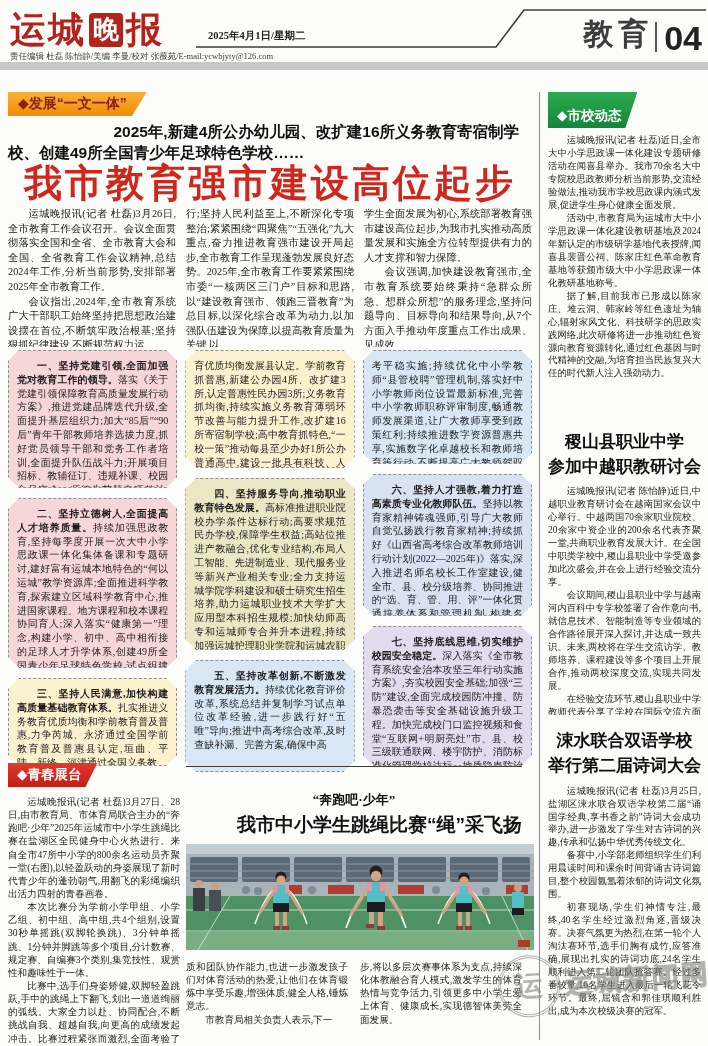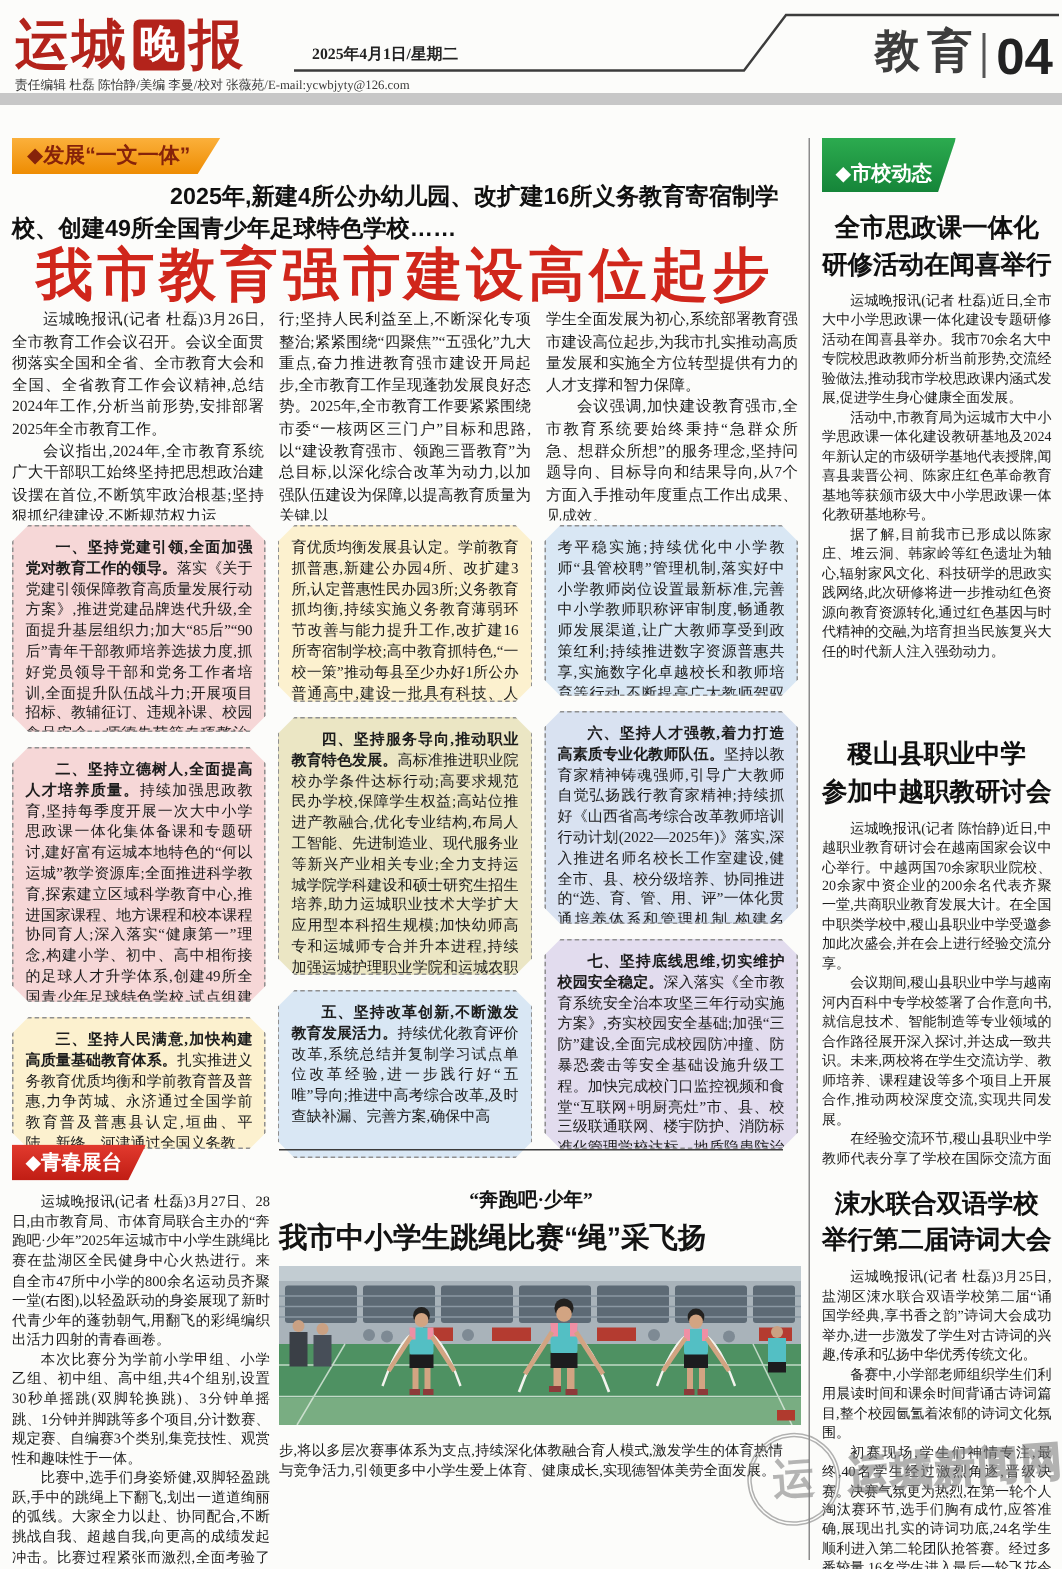--- a/index.html
+++ b/index.html
@@ -65,21 +65,21 @@
   .bg-blue2 { background:#d9e2f1; }
   .bg-lav   { background:#e2dcee; }
 
   
   .youth-col { position:absolute; left:8px; top:763px; width:172px; }
   .youth-col .paras { font-size:9.6px; line-height:1.37; text-align:justify; }
   .youth-col .paras p { text-indent:2em; }
   .photo-area { position:absolute; left:186px; top:766px; width:336px; }
   .photo-rule { border-top:1.5px solid #3a3a3a; width:100%; }
   .photo-kicker { text-align:center; font-size:13px; font-weight:bold; margin-top:24px; color:#111; }
-  .photo-title { text-align:left; font-size:19px; font-weight:800; color:#131313; margin-top:3px;
+  .photo-title { text-align:right; font-size:19px; font-weight:800; color:#131313; margin-top:3px;
     font-family:"Liberation Sans","DejaVu Sans",sans-serif; }
   .photo-box { margin-top:6px; width:348px; height:106px; }
   .photo-caption { margin-top:6px; display:flex; gap:12px; }
   .cap-col { flex:1; font-size:9.6px; line-height:1.37; text-align:justify; }
   .cap-col p { text-indent:2em; }
 
   
   .v-divider { position:absolute; left:539px; top:92px; height:948px; width:1px; background:#8c8c8c; }
   .sidebar { position:absolute; left:548px; top:92px; width:153px; }
   .sb-title { text-align:center; font-size:17px; line-height:1.45; font-weight:800; color:#101010; }
@@ -284,34 +284,34 @@
       </g>
 
       <circle cx="332" cy="44" r="4" fill="#caa183"></circle>
         <rect x="326" y="48" width="12" height="18" fill="#53bfc4"></rect>
       <rect x="326" y="64" width="12" height="7" fill="#1c1c1e"></rect>
       <rect x="332" y="96" width="12" height="7" fill="#b03a2e"></rect>
     </svg>
 
     <div class="photo-caption">
       <div class="cap-col cont">
+          <p>质和团队协作能力,也进一步激发孩子们对体育活动的热爱,让他们在体育锻炼中享受乐趣,增强体质,健全人格,锤炼意志。</p>
+          <p>市教育局相关负责人表示,下一</p>
+        </div>
+      <div class="cap-col cont">
           <p>步,将以多层次赛事体系为支点,持续深化体教融合育人模式,激发学生的体育热情与竞争活力,引领更多中小学生爱上体育、健康成长,实现德智体美劳全面发展。</p>
         </div>
     </div>
   </div>
 
   <div class="v-divider"></div>
 
   <div class="sidebar">
     <div class="badge badge-green">◆市校动态</div>
 
-    <div class="sb-title mt12">
-      <div>全市思政课一体化</div>
-      <div>研修活动在闻喜举行</div>
-    </div>
     <div class="sb-body mt6 h282">
         <p>运城晚报讯(记者 杜磊)近日,全市大中小学思政课一体化建设专题研修活动在闻喜县举办。我市70余名大中专院校思政教师分析当前形势,交流经验做法,推动我市学校思政课内涵式发展,促进学生身心健康全面发展。</p>
         <p>活动中,市教育局为运城市大中小学思政课一体化建设教研基地及2024年新认定的市级研学基地代表授牌,闻喜县裴晋公祠、陈家庄红色革命教育基地等获颁市级大中小学思政课一体化教研基地称号。</p>
         <p>据了解,目前我市已形成以陈家庄、堆云洞、韩家岭等红色遗址为轴心,辐射家风文化、科技研学的思政实践网络,此次研修将进一步推动红色资源向教育资源转化,通过红色基因与时代精神的交融,为培育担当民族复兴大任的时代新人注入强劲动力。</p>
       </div>
 
     <div class="sb-title mt14">
       <div>稷山县职业中学</div>
       <div>参加中越职教研讨会</div>
     </div>

